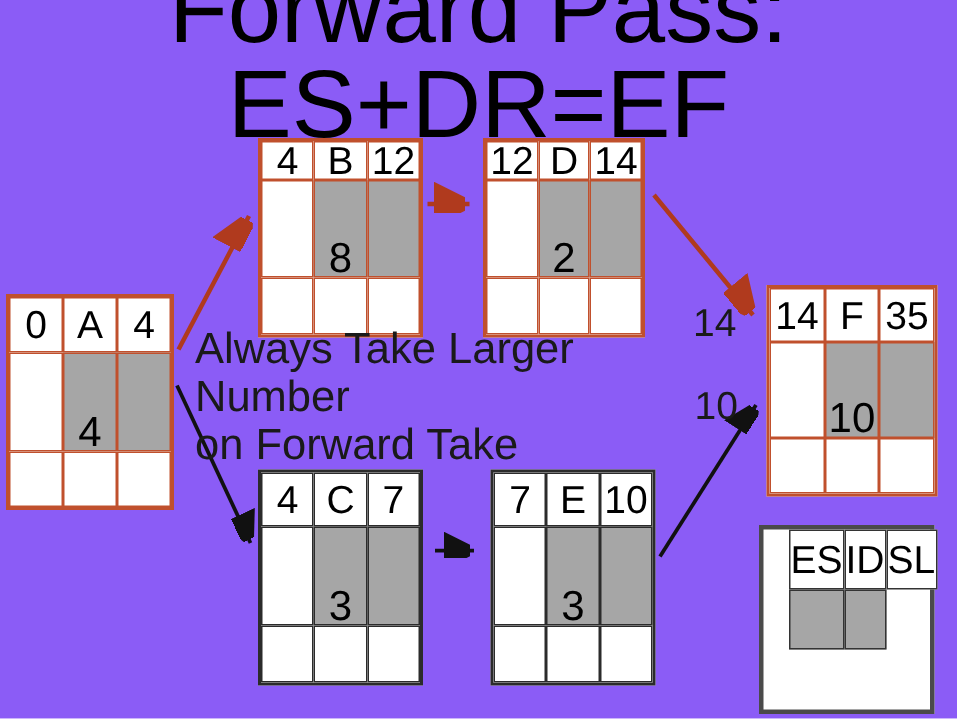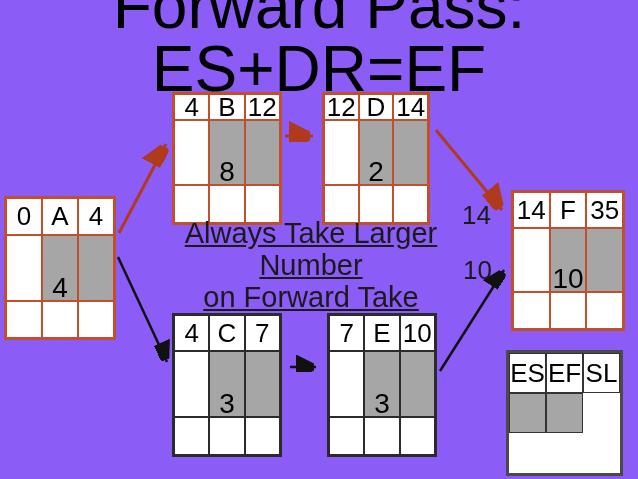--- a/index.html
+++ b/index.html
@@ -13,21 +13,21 @@
   }
   
   .title{
     position:absolute;top:-25px;left:0;width:100%;
     text-align:center;font-size:64px;line-height:63px;
     color:#000;white-space:pre-line;
   }
   
   .note{
     position:absolute;top:217px;left:130px;width:362px;
-    text-align:center;font-size:29px;line-height:32px;color:#1a1a1a;text-decoration:underline;
+    text-align:left;font-size:29px;line-height:32px;color:#1a1a1a;
   }
   .float-label{
     position:absolute;font-size:26px;color:#1a1a1a;
   }
   #label14{left:462px;top:200px;}
   #label10{left:463px;top:255px;}
   
   .node{
     position:absolute;
     display:grid;
@@ -59,21 +59,21 @@
   #nodeF{left:511px;top:190px;width:114px;grid-template-rows:36px 64px 37px;}
   #nodeC{left:172px;top:313px;width:110px;grid-template-rows:36px 66px 38px;}
   #nodeE{left:327px;top:313px;width:110px;grid-template-rows:36px 66px 38px;}
   
   .legend{
     position:absolute;left:506px;top:350px;width:117px;
     display:grid;
     grid-template-columns:1fr 1fr 1fr;
     grid-template-rows:40px 40px 40px;
     border:3px solid #4a4a4a;
-    background:#fff;box-sizing:border-box;
+    background:#fff;box-sizing:border-box;padding-left:17px;
   }
   .legend .cell{
     border:1px solid #333;
     display:flex;align-items:center;justify-content:center;
     font-size:26px;background:#fff;box-sizing:border-box;
   }
   .legend .cell.gray{background:#a6a6a6;}
   
   .arrows{position:absolute;left:0;top:0;width:638px;height:479px;pointer-events:none;}
 </style>
@@ -189,19 +189,19 @@
   <div class="note">
     <div>Always Take Larger Number</div>
     <div>on Forward Take</div>
   </div>
 
   <div class="float-label" id="label14">14</div>
   <div class="float-label" id="label10">10</div>
 
   <div class="legend">
     <div class="cell">ES</div>
-    <div class="cell">EF</div>
+    <div class="cell">ID</div>
     <div class="cell">SL</div>
     <div class="cell gray"></div>
     <div class="cell gray"></div>
   </div>
 
 </div>
 
 </body></html>

